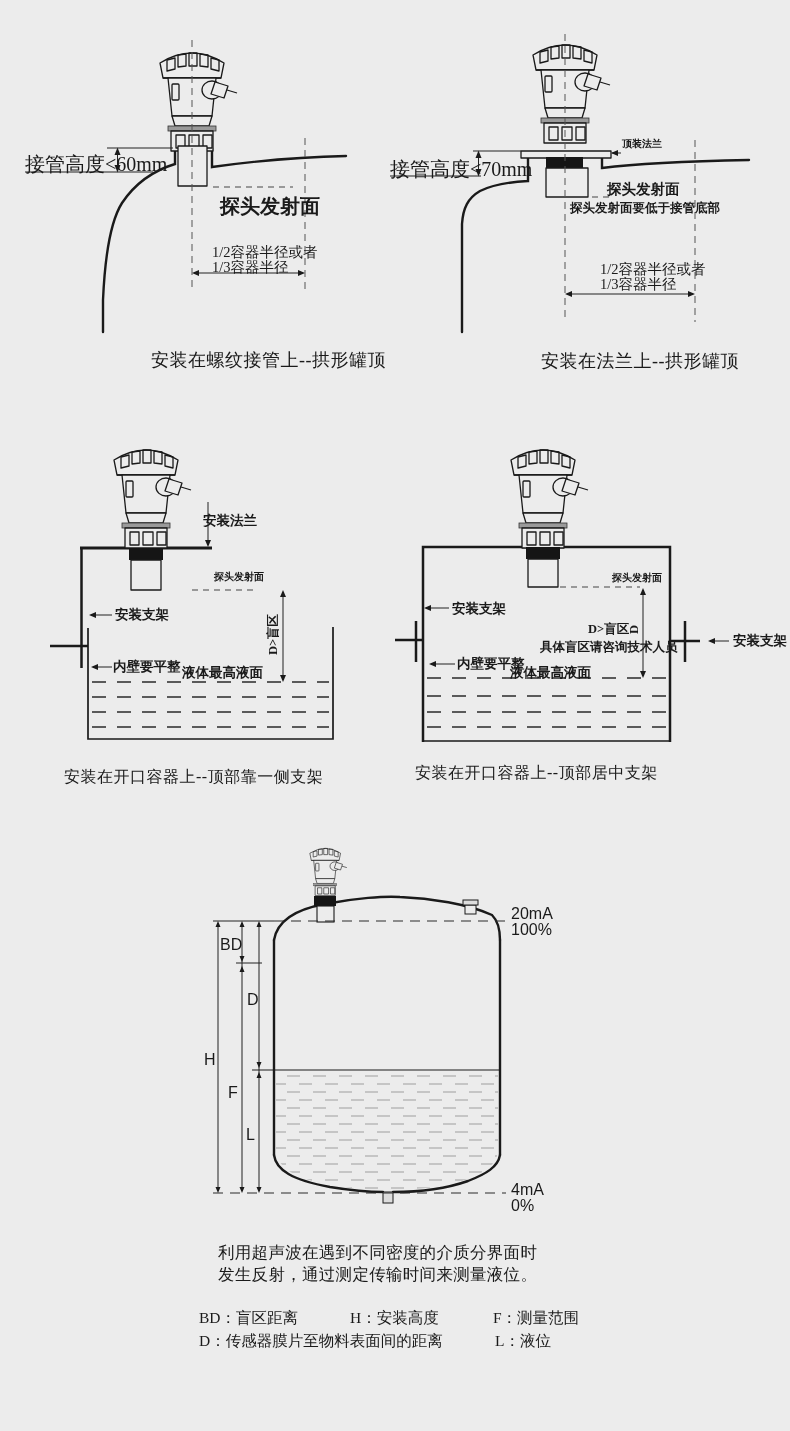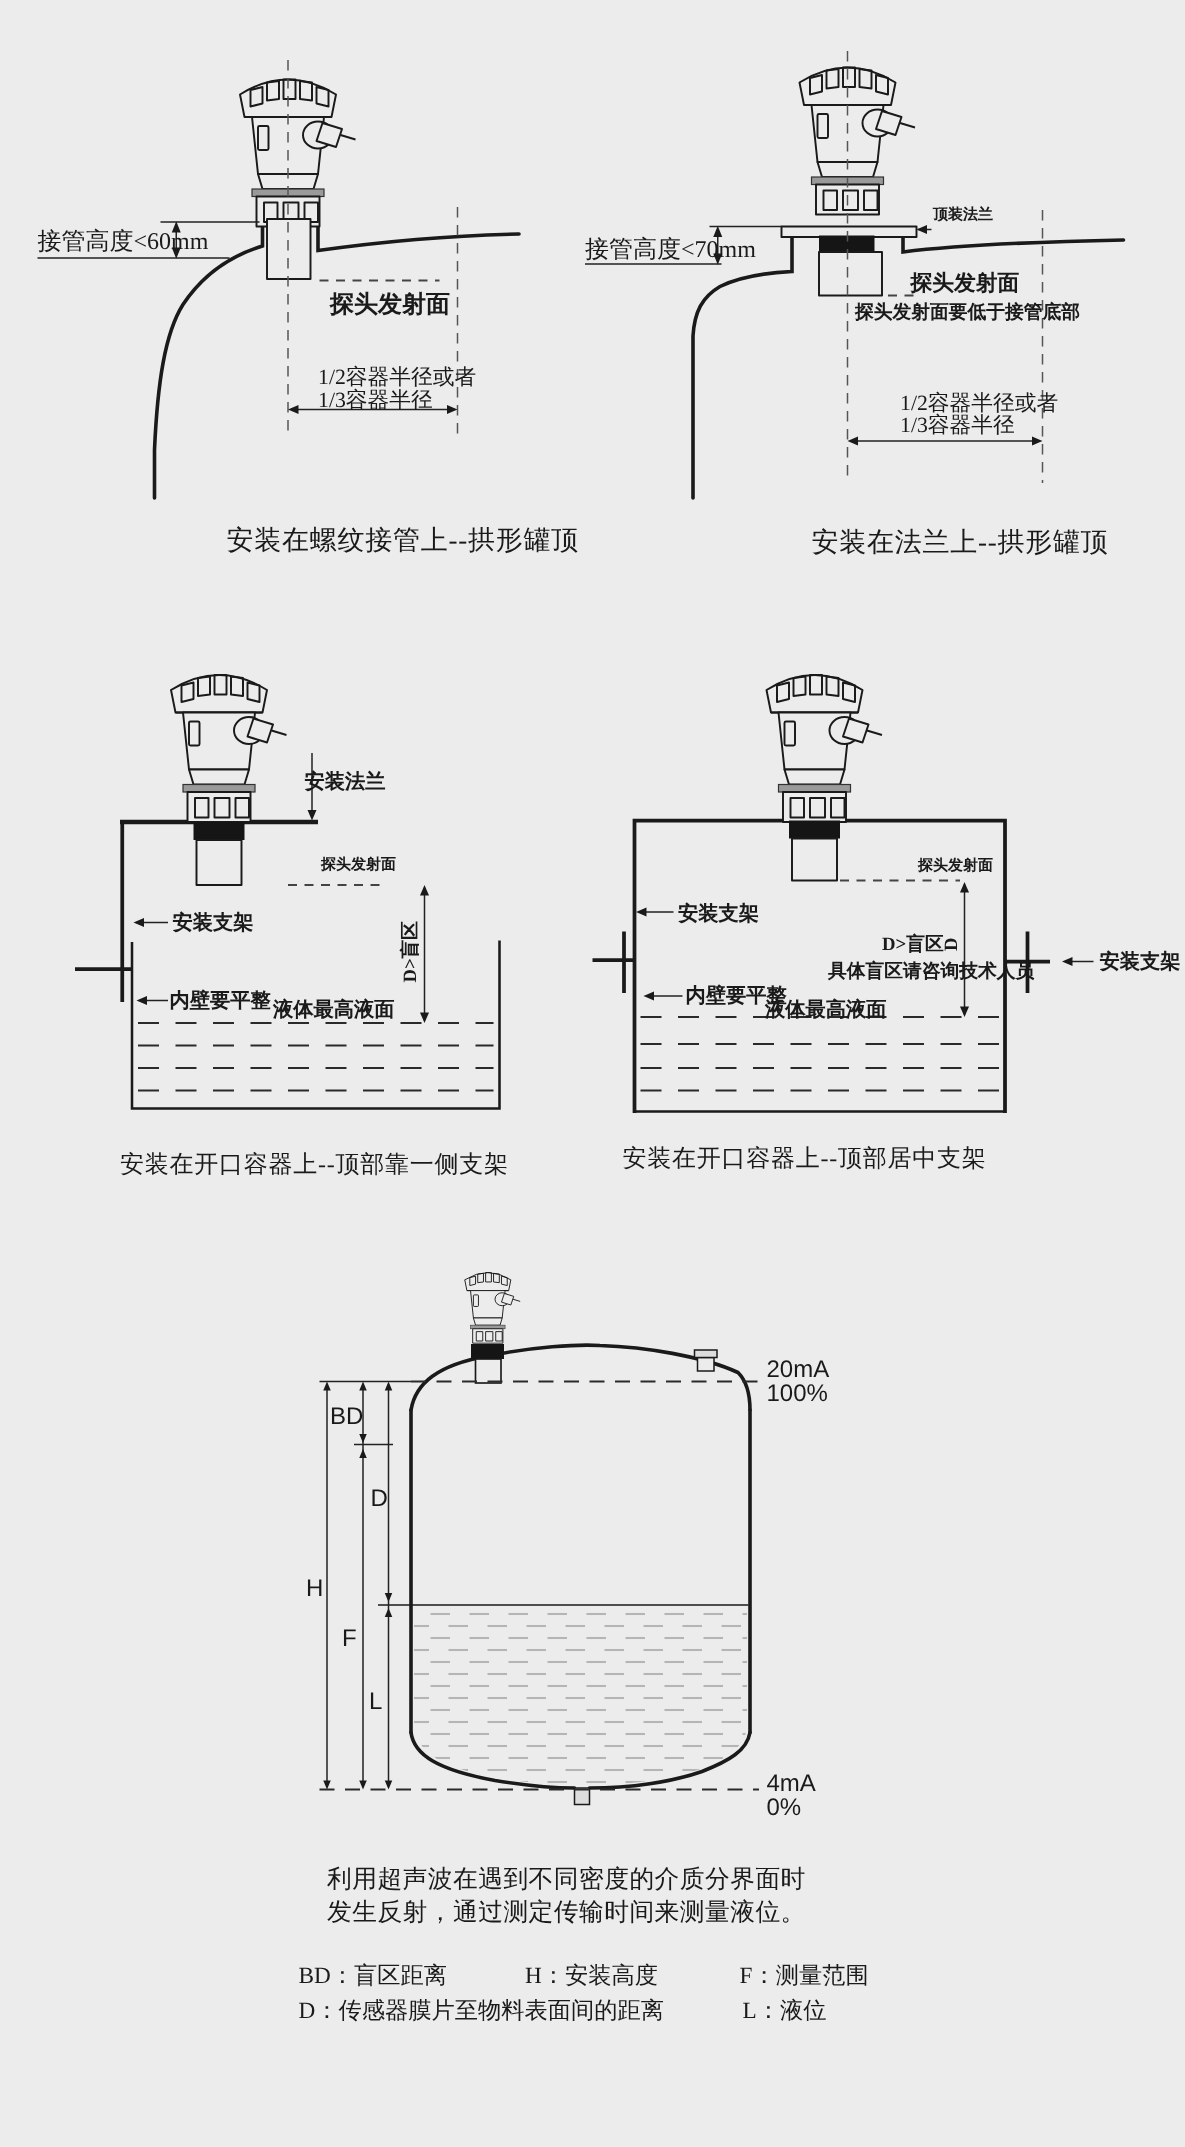--- a/index.html
+++ b/index.html
@@ -18,21 +18,21 @@
   .dash2{stroke:#444;stroke-width:1.2;stroke-dasharray:6 5;fill:none;}
   .dash3{stroke:#2a2a2a;stroke-width:1.3;stroke-dasharray:14 11;fill:none;}
   .dash4{stroke:#2a2a2a;stroke-width:1.2;stroke-dasharray:10 7;fill:none;}
   .ah{fill:#1a1a1a;stroke:none;}
   .band{fill:#151515;stroke:none;}
   .lbl{position:absolute;white-space:nowrap;line-height:1.15;color:#1a1a1a;}
   .b{font-weight:700;}
   .sans{font-family:"Liberation Sans",sans-serif;}
   .cap{font-size:18px;letter-spacing:0.5px;margin-left:48px;}
   .cap2{font-size:16px;letter-spacing:0.5px;}
-  .fs15{font-size:16px;} .fs14{font-size:10px;} .fs145{font-size:14.5px;}
+  .fs15{font-size:20px;} .fs14{font-size:10px;} .fs145{font-size:14.5px;}
   .fs135{font-size:13.5px;} .fs125{font-size:12.5px;} .fs16{font-size:16px;}
   .fs165{font-size:16.5px;} .fs155{font-size:15.5px;}
   .vbox{position:absolute;display:flex;align-items:center;justify-content:center;}
   .vrot{transform:rotate(-90deg);white-space:nowrap;font-weight:700;color:#1a1a1a;
         font-family:"Liberation Serif",serif;}
 </style>
 </head>
 <body>
 
 <div class="page">
@@ -207,29 +207,29 @@
 <div class="lbl cap" style="left:493px;top:351px;">安装在法兰上--拱形罐顶</div>
 
 <div class="lbl fs135 b" style="left:203px;top:513px;text-align:center;">安装法兰</div>
 <div class="lbl fs14 b" style="left:214px;top:571px;">探头发射面</div>
 <div class="lbl fs135 b" style="left:115px;top:607px;">安装支架</div>
 <div class="vbox" style="left:242px;top:599px;width:64px;height:70px;">
   <span class="vrot fs125">D&gt;盲区</span>
 </div>
 <div class="lbl fs135 b" style="left:113px;top:659px;">内壁要平整</div>
 <div class="lbl fs135 b" style="left:182px;top:665px;">液体最高液面</div>
-<div class="lbl cap2" style="left:80px;top:768px;">安装在开口容器上--顶部靠一侧支架</div>
+<div class="lbl cap2" style="left:64px;top:768px;">安装在开口容器上--顶部靠一侧支架</div>
 
 <div class="lbl fs14 b" style="left:612px;top:572px;">探头发射面</div>
 <div class="lbl fs135 b" style="left:452px;top:601px;">安装支架</div>
 <div class="lbl fs125 b" style="left:588px;top:622px;">D&gt;盲区</div>
 <div class="vbox" style="left:627px;top:621px;width:16px;height:16px;">
   <span class="vrot fs125">D</span>
 </div>
-<div class="lbl fs125 b" style="left:552px;top:640px;text-align:center;">具体盲区请咨询技术人员</div>
+<div class="lbl fs125 b" style="left:540px;top:640px;text-align:center;">具体盲区请咨询技术人员</div>
 <div class="lbl fs135 b" style="left:457px;top:656px;">内壁要平整</div>
 <div class="lbl fs135 b" style="left:510px;top:665px;">液体最高液面</div>
 <div class="lbl fs135 b" style="left:733px;top:633px;">安装支架</div>
 <div class="lbl cap2" style="left:415px;top:764px;">安装在开口容器上--顶部居中支架</div>
 
 <div class="lbl sans fs16" style="left:511px;top:905px;">20mA</div>
 <div class="lbl sans fs16" style="left:511px;top:921px;">100%</div>
 <div class="lbl sans fs16" style="left:511px;top:1181px;">4mA</div>
 <div class="lbl sans fs16" style="left:511px;top:1197px;">0%</div>
 <div class="lbl sans fs16" style="left:220px;top:936px;">BD</div>

